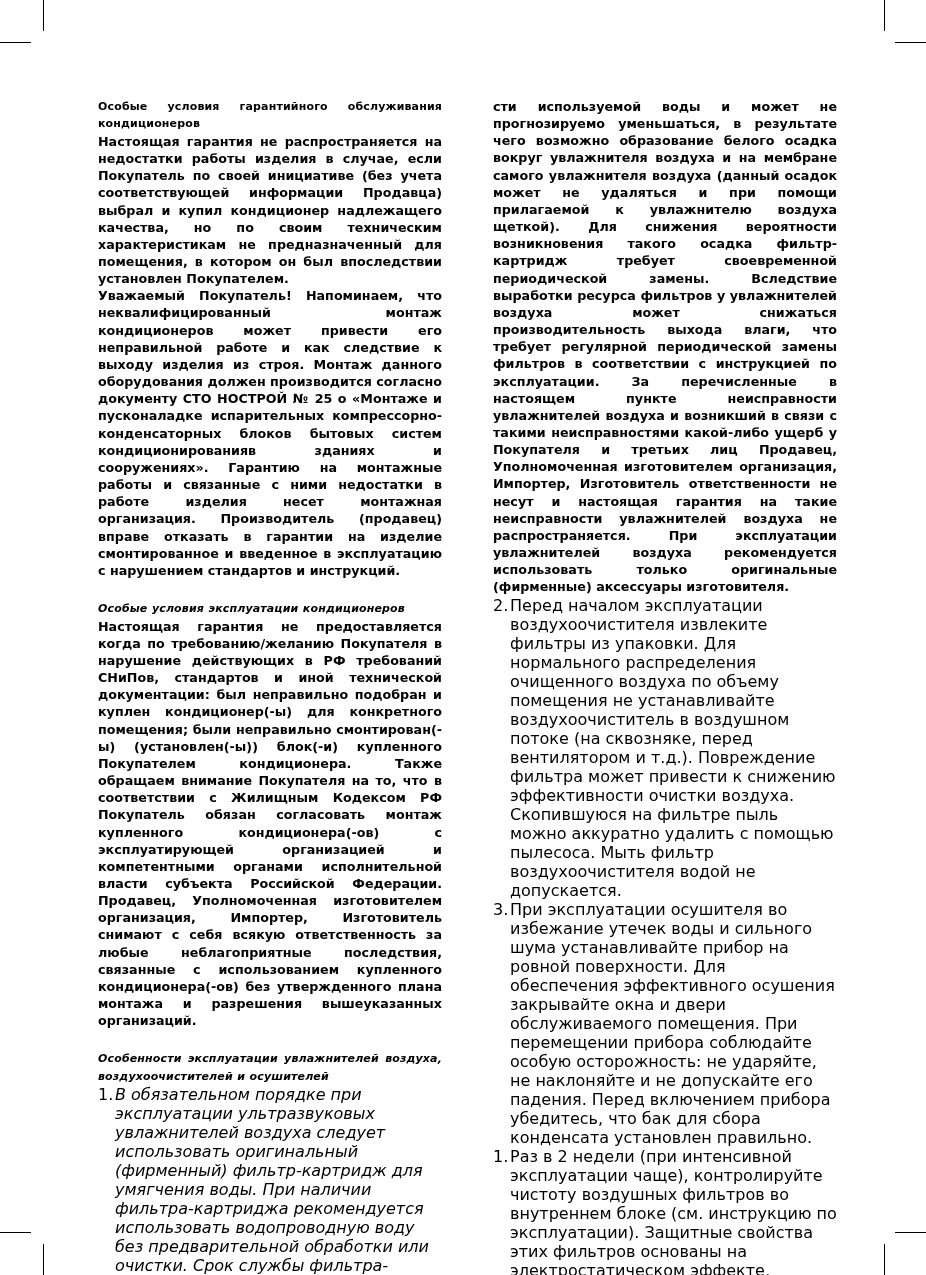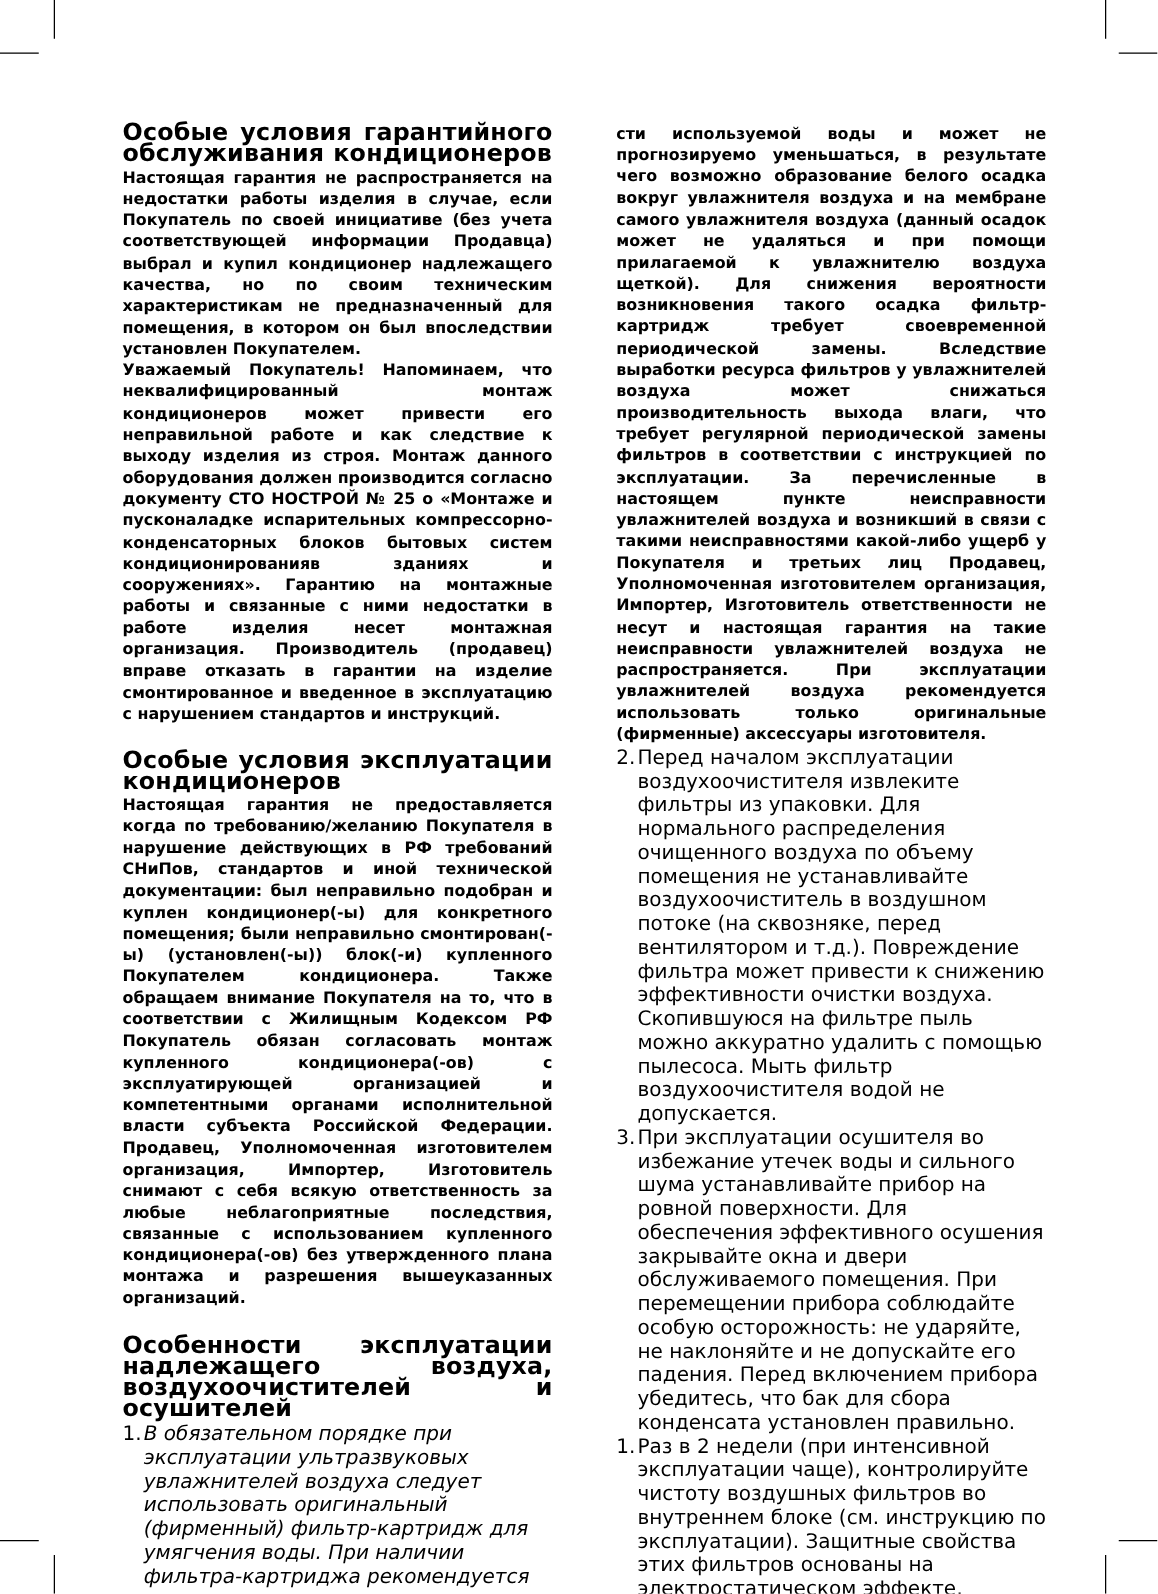--- a/index.html
+++ b/index.html
@@ -47,30 +47,30 @@
     gap: 51px;
     align-items: flex-start;
   }
   .column {
     width: 344px;
     flex: 0 0 344px;
   }
 
   
   h2.sec-heading {
-    font-size: 19px;
+    font-size: 11px;
     line-height: 17.2px;
     font-weight: bold;
     margin: 0 0 0.5px 0;
     text-align: justify;
     text-align-last: left;
     letter-spacing: 0.15px;
     word-spacing: 0.5px;
   }
-  h2.sec-heading.spaced { margin-top: 21px; }
+  h2.sec-heading.spaced { margin-top: 21px; font-style: italic; }
 
   h2.sec-heading.inline-run {
     display: block;
   }
   h2.sec-heading .plain {
     font-weight: normal;
   }
 
   p.body {
     font-size: 12.7px;
@@ -110,21 +110,21 @@
       <h2 class="sec-heading">Особые условия гарантийного обслуживания кондиционеров</h2>
 
       <p class="body">Настоящая гарантия не распространяется на недостатки работы изделия в случае, если Покупатель по своей инициативе (без учета соответствующей информации Продавца) выбрал и купил кондиционер надлежащего качества, но по своим техническим характеристикам не предназначенный для помещения, в котором он был впоследствии установлен Покупателем.</p>
 
       <p class="body">Уважаемый Покупатель! Напоминаем, что неквалифицированный монтаж кондиционеров может привести его неправильной работе и как следствие к выходу изделия из строя. Монтаж данного оборудования должен производится согласно документу СТО НОСТРОЙ № 25 о «Монтаже и пусконаладке испарительных компрессорно-конденсаторных блоков бытовых систем кондиционированияв зданиях и сооружениях». Гарантию на монтажные работы и связанные с ними недостатки в работе изделия несет монтажная организация. Производитель (продавец) вправе отказать в гарантии на изделие смонтированное и введенное в эксплуатацию с нарушением стандартов и инструкций.</p>
 
       <h2 class="sec-heading spaced">Особые условия эксплуатации кондиционеров</h2>
 
       <p class="body">Настоящая гарантия не предоставляется когда по требованию/желанию Покупателя в нарушение действующих в РФ требований СНиПов, стандартов и иной технической документации: был неправильно подобран и куплен кондиционер(-ы) для конкретного помещения; были неправильно смонтирован(-ы) (установлен(-ы)) блок(-и) купленного Покупателем кондиционера. Также обращаем внимание Покупателя на то, что в соответствии с Жилищным Кодексом РФ Покупатель обязан согласовать монтаж купленного кондиционера(-ов) с эксплуатирующей организацией и компетентными органами исполнительной власти субъекта Российской Федерации. Продавец, Уполномоченная изготовителем организация, Импортер, Изготовитель снимают с себя всякую ответственность за любые неблагоприятные последствия, связанные с использованием купленного кондиционера(-ов) без утвержденного плана монтажа и разрешения вышеуказанных организаций.</p>
 
-      <h2 class="sec-heading spaced">Особенности эксплуатации надлежащего воздуха, воздухоочистителей и осушителей</h2>
+      <h2 class="sec-heading spaced">Особенности эксплуатации увлажнителей воздуха, воздухоочистителей и осушителей</h2>
 
       <div>
         <div class="li-wrap">
           <span class="marker">1.</span>
           <span class="body" style="display:block;font-style:italic;">В обязательном порядке при эксплуатации ультразвуковых увлажнителей воздуха следует использовать оригинальный (фирменный) фильтр-картридж для умягчения воды. При наличии фильтра-картриджа рекомендуется использовать водопроводную воду без предварительной обработки или очистки. Срок службы фильтра-картриджа зависит от степени жестко-</span>
         </div>
       </div>
 
     </div>
 

